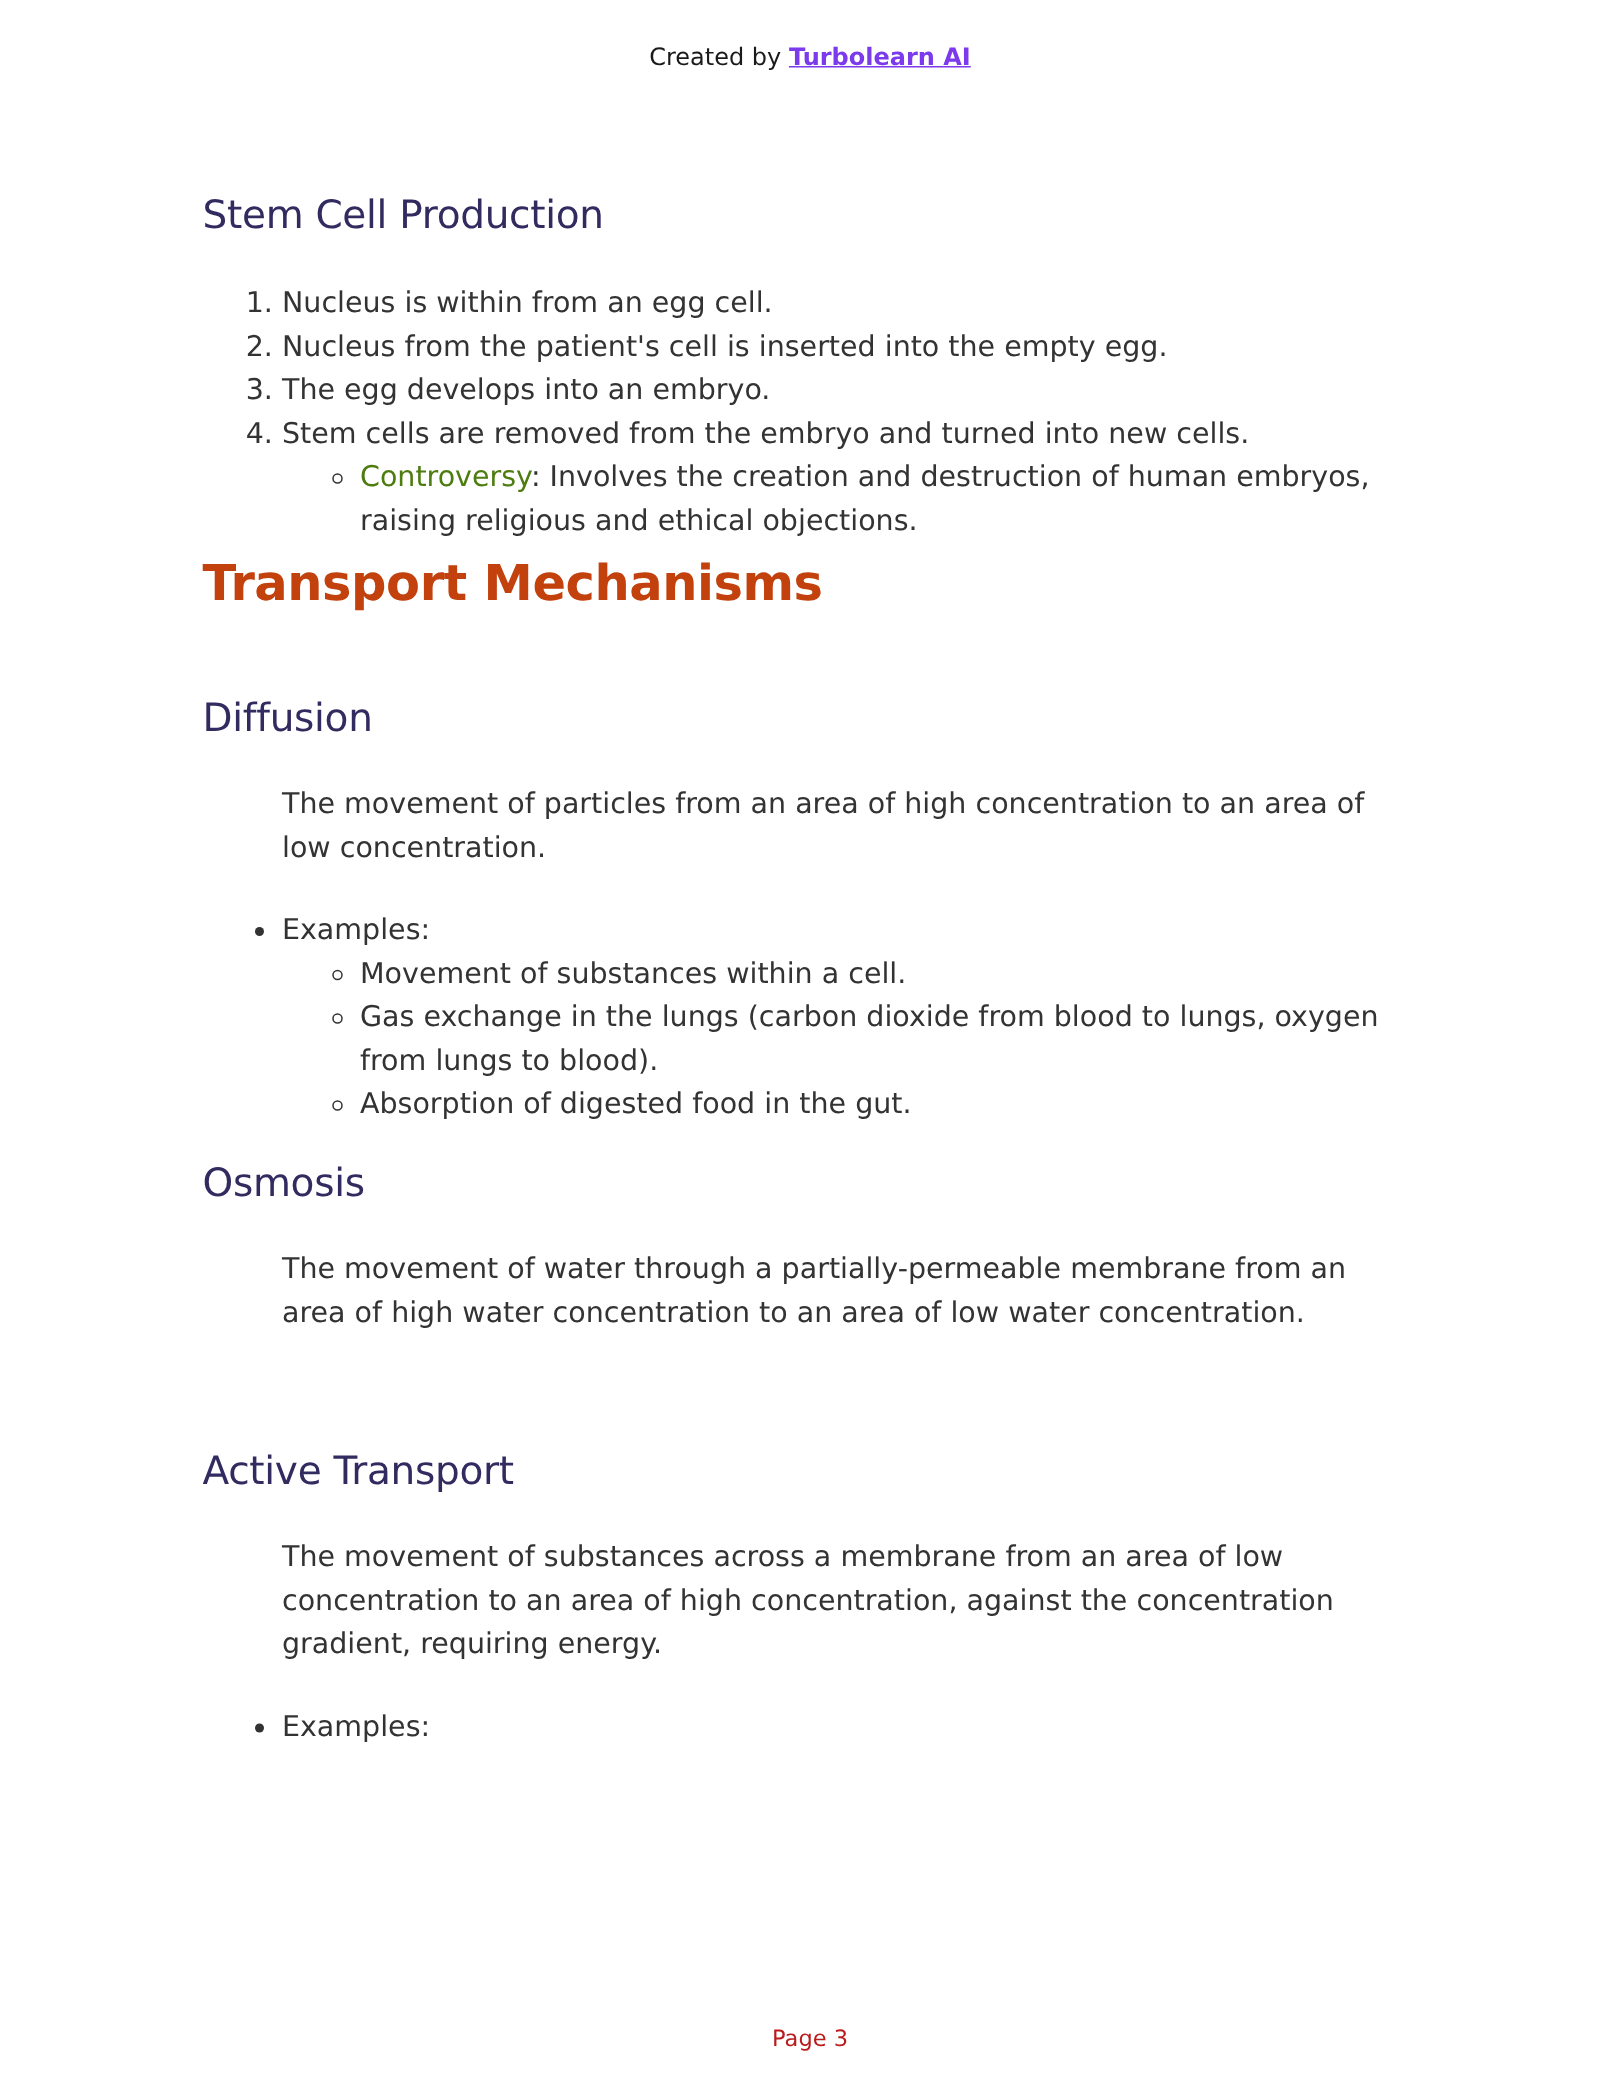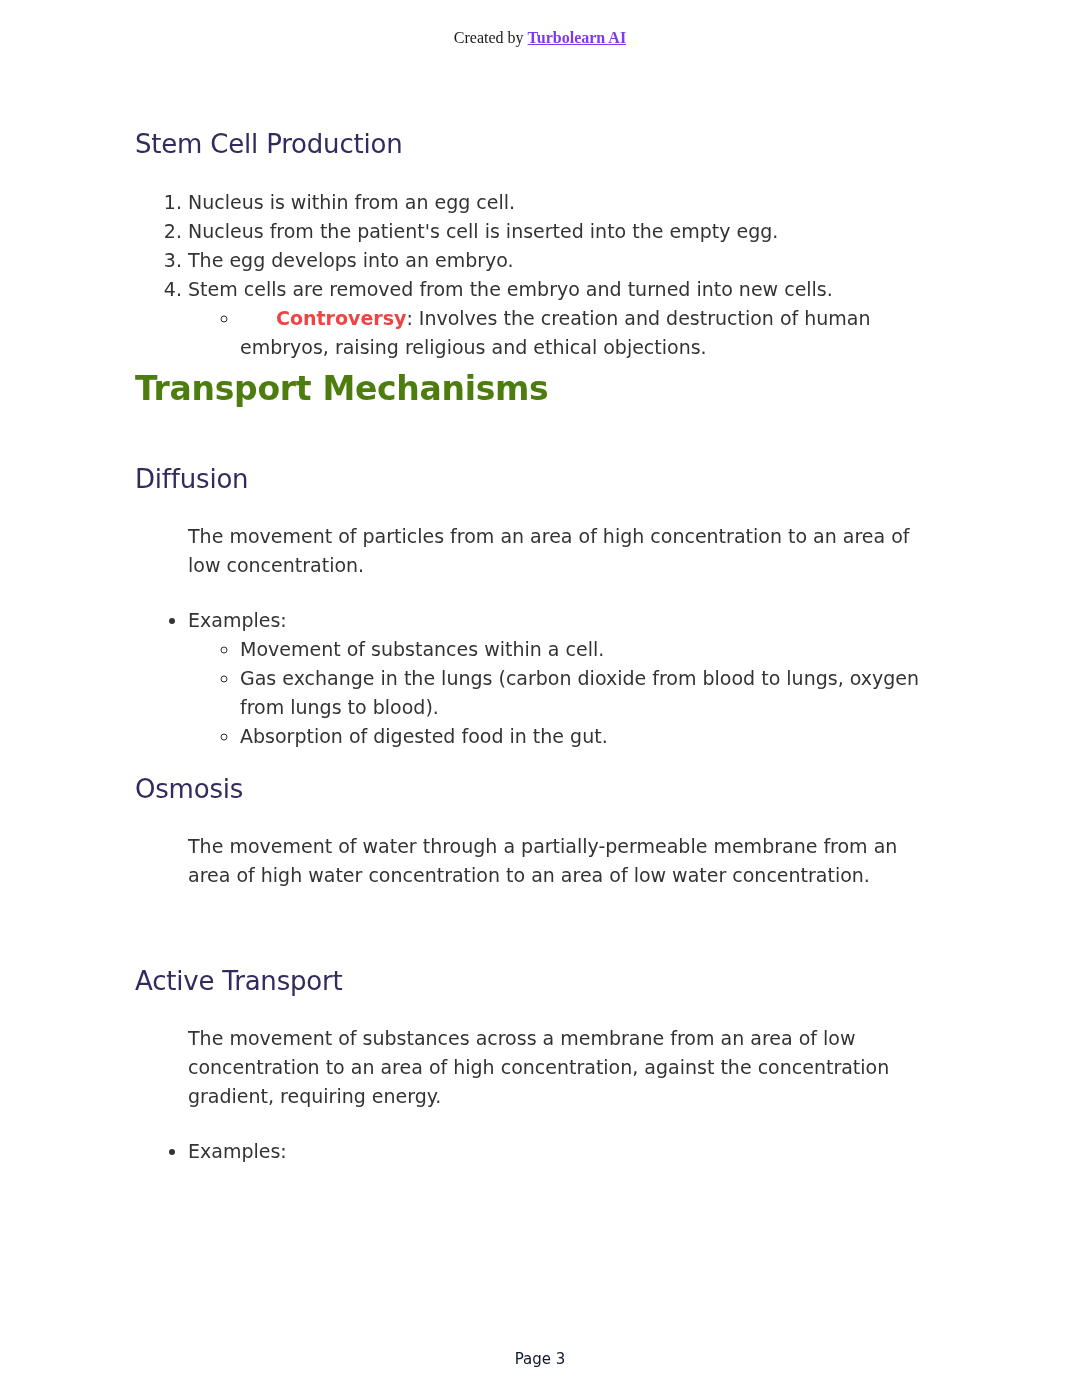--- a/index.html
+++ b/index.html
@@ -15,38 +15,37 @@
     font-family: "DejaVu Sans", "Liberation Sans", sans-serif;
     overflow: hidden;
     box-sizing: border-box;
   }
   .doc-header {
     padding-top: 28px;
     text-align: center;
     font-size: 16px;
     line-height: 20px;
     color: #1a1a1a;
-    font-family: Liberation Serif, serif;
   }
   .brand-link {
     color: #7c3aed;
     font-weight: 700;
     text-decoration: underline;
     cursor: pointer;
   }
   .content {
     padding: 0 135px;
     font-size: 19px;
     line-height: 29px;
     color: #333333;
   }
   .doc-title {
     font-size: 33px;
     line-height: 40px;
-    color: #4d7c0f;
+    color: #c2410c;
     font-weight: 700;
     letter-spacing: -0.3px;
     margin: 7px 0 0 0;
   }
   .section-title {
     font-size: 26px;
     line-height: 32px;
     color: #322b5f;
     font-weight: 400;
     letter-spacing: -0.2px;
@@ -71,33 +70,32 @@
     padding-left: 53px;
   }
   ul.sub-bullets {
     list-style: circle;
     margin: 0;
     padding-left: 52px;
     max-width: 700px;
   }
   li { padding: 0; }
   .accent {
-    color: #ef4444;
-    font-weight: 700;
-    margin-left: 36px;
+    color: #4d7c0f;
+    font-weight: 400;
   }
   .doc-footer {
     position: absolute;
     left: 0;
     right: 0;
     bottom: 29px;
     text-align: center;
     font-size: 15px;
     line-height: 18px;
-    color: #0f172a;
+    color: #b91c1c;
   }
 </style>
 </head>
 <body>
 
 <div class="page">
 
   <div class="doc-header">
     <span>Created by </span><a class="brand-link">Turbolearn AI</a>
   </div>

